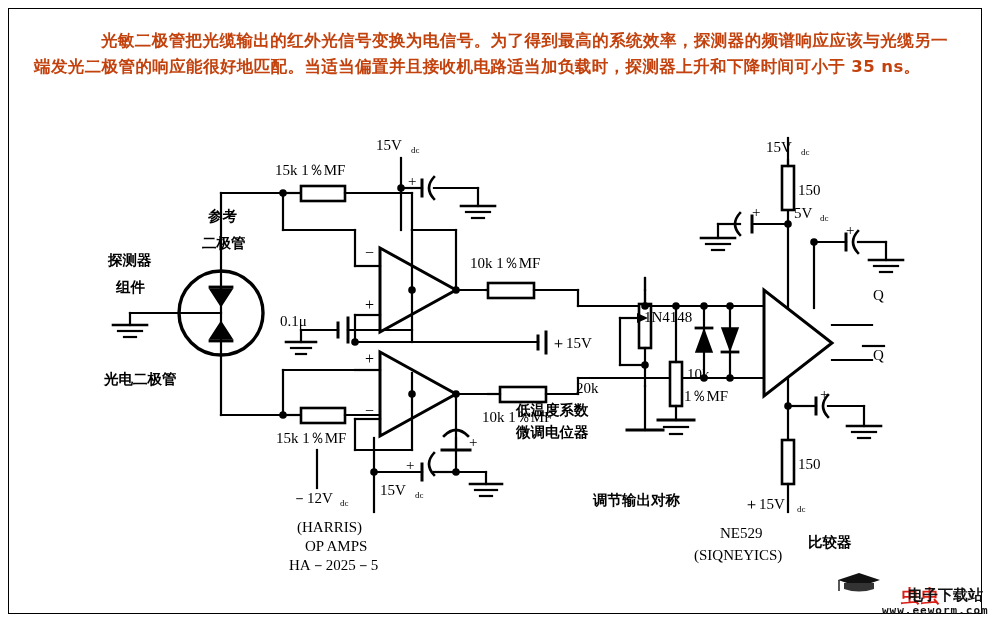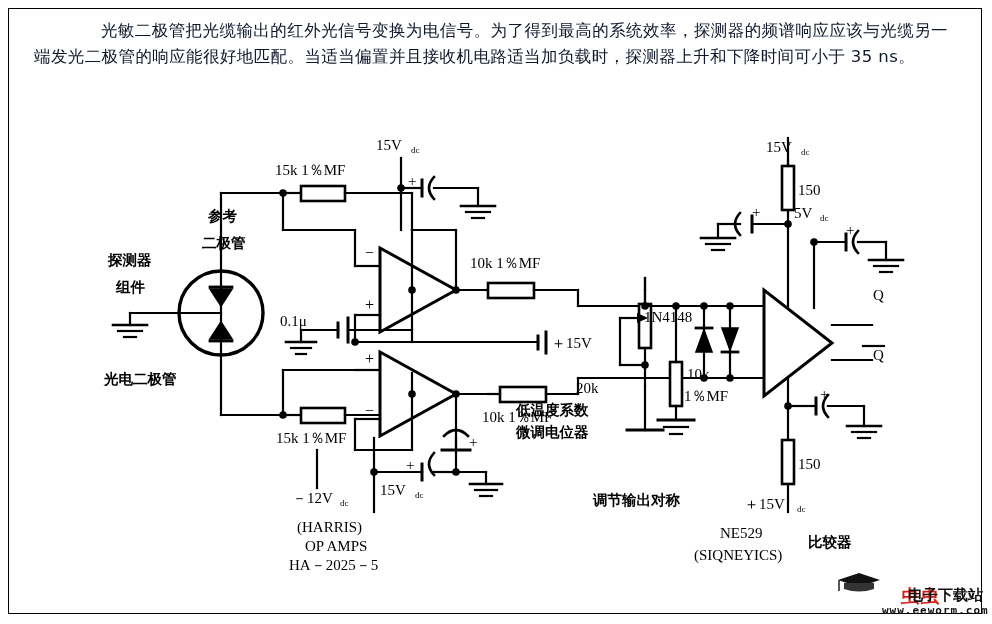--- a/index.html
+++ b/index.html
@@ -5,25 +5,25 @@
   html,body{margin:0;padding:0;background:#ffffff;}
   body{width:992px;height:624px;overflow:hidden;
        font-family:"Liberation Serif","DejaVu Serif",serif;color:#000;}
   #page{position:relative;width:992px;height:624px;background:#fff;}
 
   
   .frame{position:absolute;left:8px;top:8px;width:974px;height:606px;
          border:1px solid #000;box-sizing:border-box;}
 
   
-  .desc{position:absolute;left:34px;top:18px;width:914px;
+  .desc{position:absolute;left:34px;top:28px;width:914px;
         font-family:"DejaVu Sans","Liberation Sans",sans-serif;
-        font-weight:normal;font-size:16.5px;line-height:26px;
+        font-weight:bold;font-size:16.5px;line-height:26px;
         letter-spacing:.4px;text-align:justify;text-indent:2em;
-        color:#0f172a;}
+        color:#c2410c;}
 
   
   #schem{position:absolute;left:8px;top:120px;width:974px;height:494px;}
 
   
   .wm-center{position:absolute;left:335px;top:296px;
              font-family:"DejaVu Sans","Liberation Sans",sans-serif;
              font-size:38px;font-weight:bold;color:#a8e2f2;
              letter-spacing:-1px;pointer-events:none;}
   .wm-br{position:absolute;left:836px;top:572px;width:148px;height:46px;}

